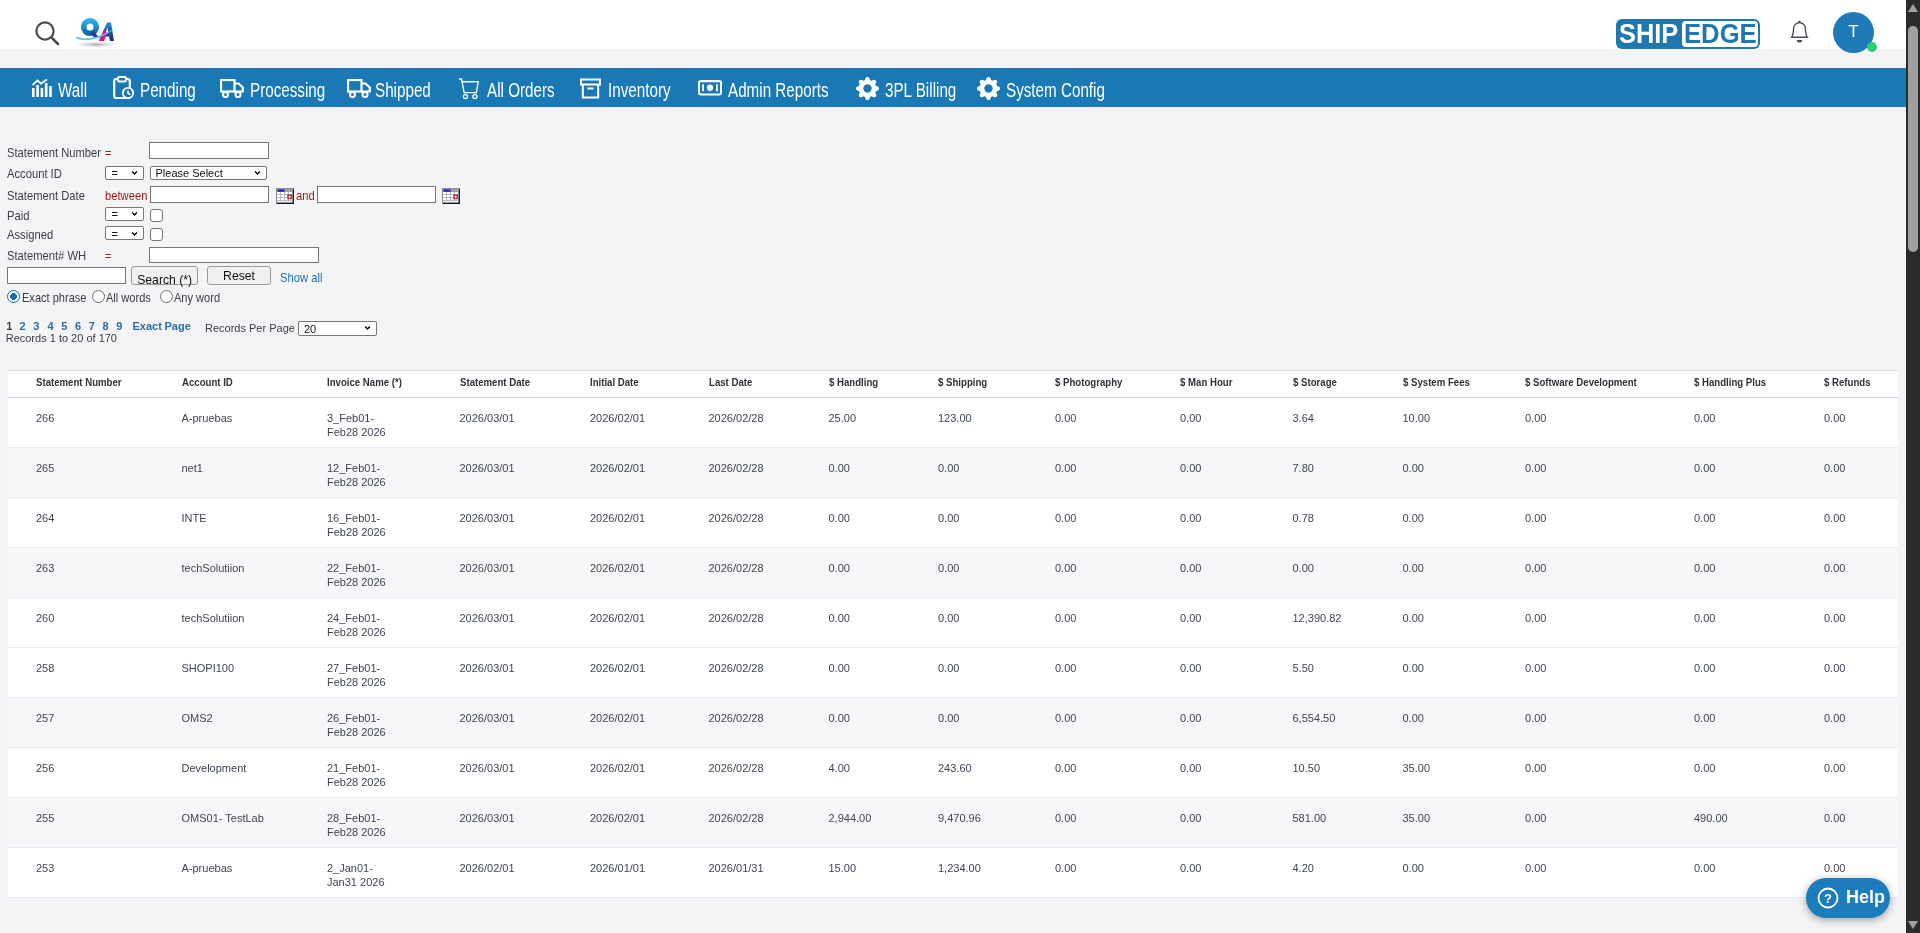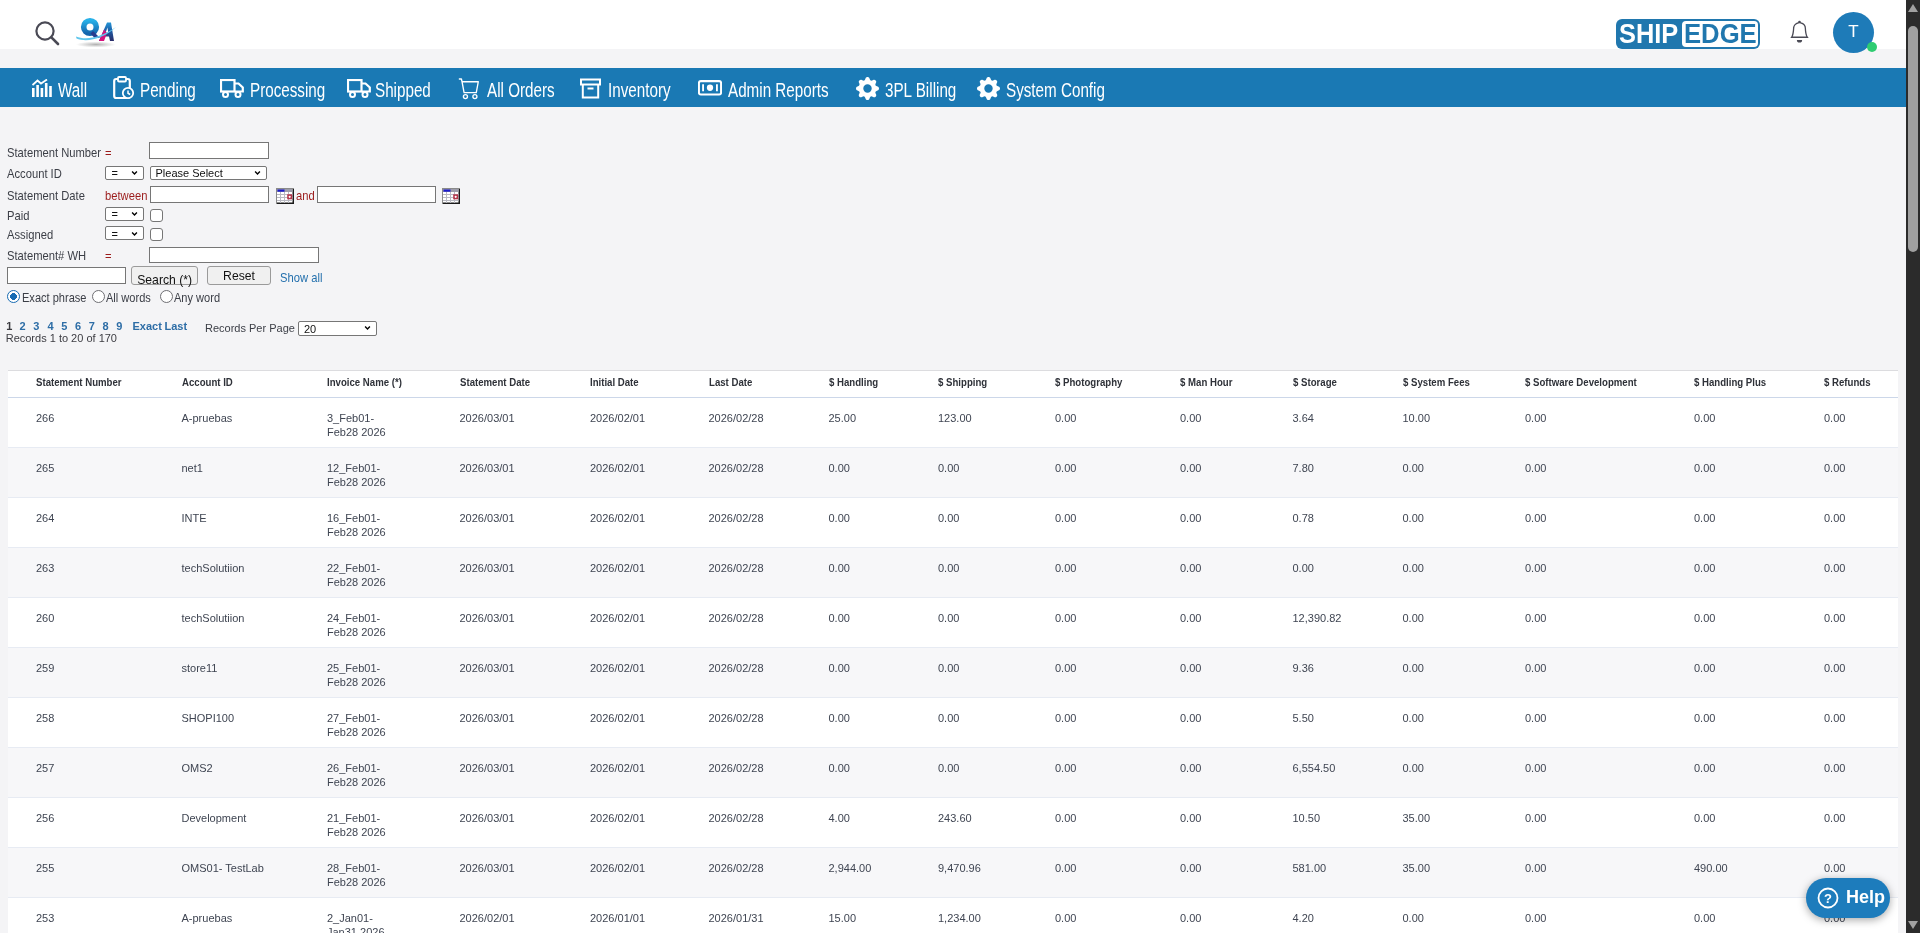--- a/index.html
+++ b/index.html
@@ -276,21 +276,21 @@
   <span class="pg" style="left:6.3px; top:191.8px; color:#3b3b40;">1</span>
   <span class="pg" style="left:19.5px; top:191.8px;">2</span>
   <span class="pg" style="left:33.3px; top:191.8px;">3</span>
   <span class="pg" style="left:47.5px; top:191.8px;">4</span>
   <span class="pg" style="left:61.3px; top:191.8px;">5</span>
   <span class="pg" style="left:75px; top:191.8px;">6</span>
   <span class="pg" style="left:88.8px; top:191.8px;">7</span>
   <span class="pg" style="left:102.5px; top:191.8px;">8</span>
   <span class="pg" style="left:116.3px; top:191.8px;">9</span>
   <span class="pg" style="left:132.5px; top:191.8px;">Exact</span>
-  <span class="pg" style="left:164.5px; top:191.8px;">Last</span>
+  <span class="pg" style="left:164.5px; top:191.8px;">Page</span>
   <span style="position:absolute; left:205px; top:194px; font-size:11px; color:#3b3e46;">Records Per Page</span>
   <div class="fselect" style="left:298px; top:192.5px; width:79px; height:15px;">
       <span style="position:absolute; left:5px; top:1px;">20</span>
       <svg class="chev" viewBox="0 0 10 10">
         <path d="M1 2.5 L5 6.5 L9 2.5" fill="none" stroke="#000" stroke-width="2.3"></path>
       </svg>
     </div>
   <span style="position:absolute; left:5.7px; top:204px; font-size:11px; color:#3c3c42;">Records 1 to 20 of 170</span>
 </div>
 
@@ -409,37 +409,20 @@
           <td>0.00</td>
           <td>0.00</td>
           <td>0.00</td>
           <td>0.00</td>
           <td>12,390.82</td>
           <td>0.00</td>
           <td>0.00</td>
           <td>0.00</td>
           <td>0.00</td>
         </tr>
-<tr class="g">
-          <td>259</td>
-          <td>store11</td>
-          <td>25_Feb01-<br>Feb28 2026</td>
-          <td>2026/03/01</td>
-          <td>2026/02/01</td>
-          <td>2026/02/28</td>
-          <td>0.00</td>
-          <td>0.00</td>
-          <td>0.00</td>
-          <td>0.00</td>
-          <td>9.36</td>
-          <td>0.00</td>
-          <td>0.00</td>
-          <td>0.00</td>
-          <td>0.00</td>
-        </tr>
 <tr>
           <td>258</td>
           <td>SHOPI100</td>
           <td>27_Feb01-<br>Feb28 2026</td>
           <td>2026/03/01</td>
           <td>2026/02/01</td>
           <td>2026/02/28</td>
           <td>0.00</td>
           <td>0.00</td>
           <td>0.00</td>

